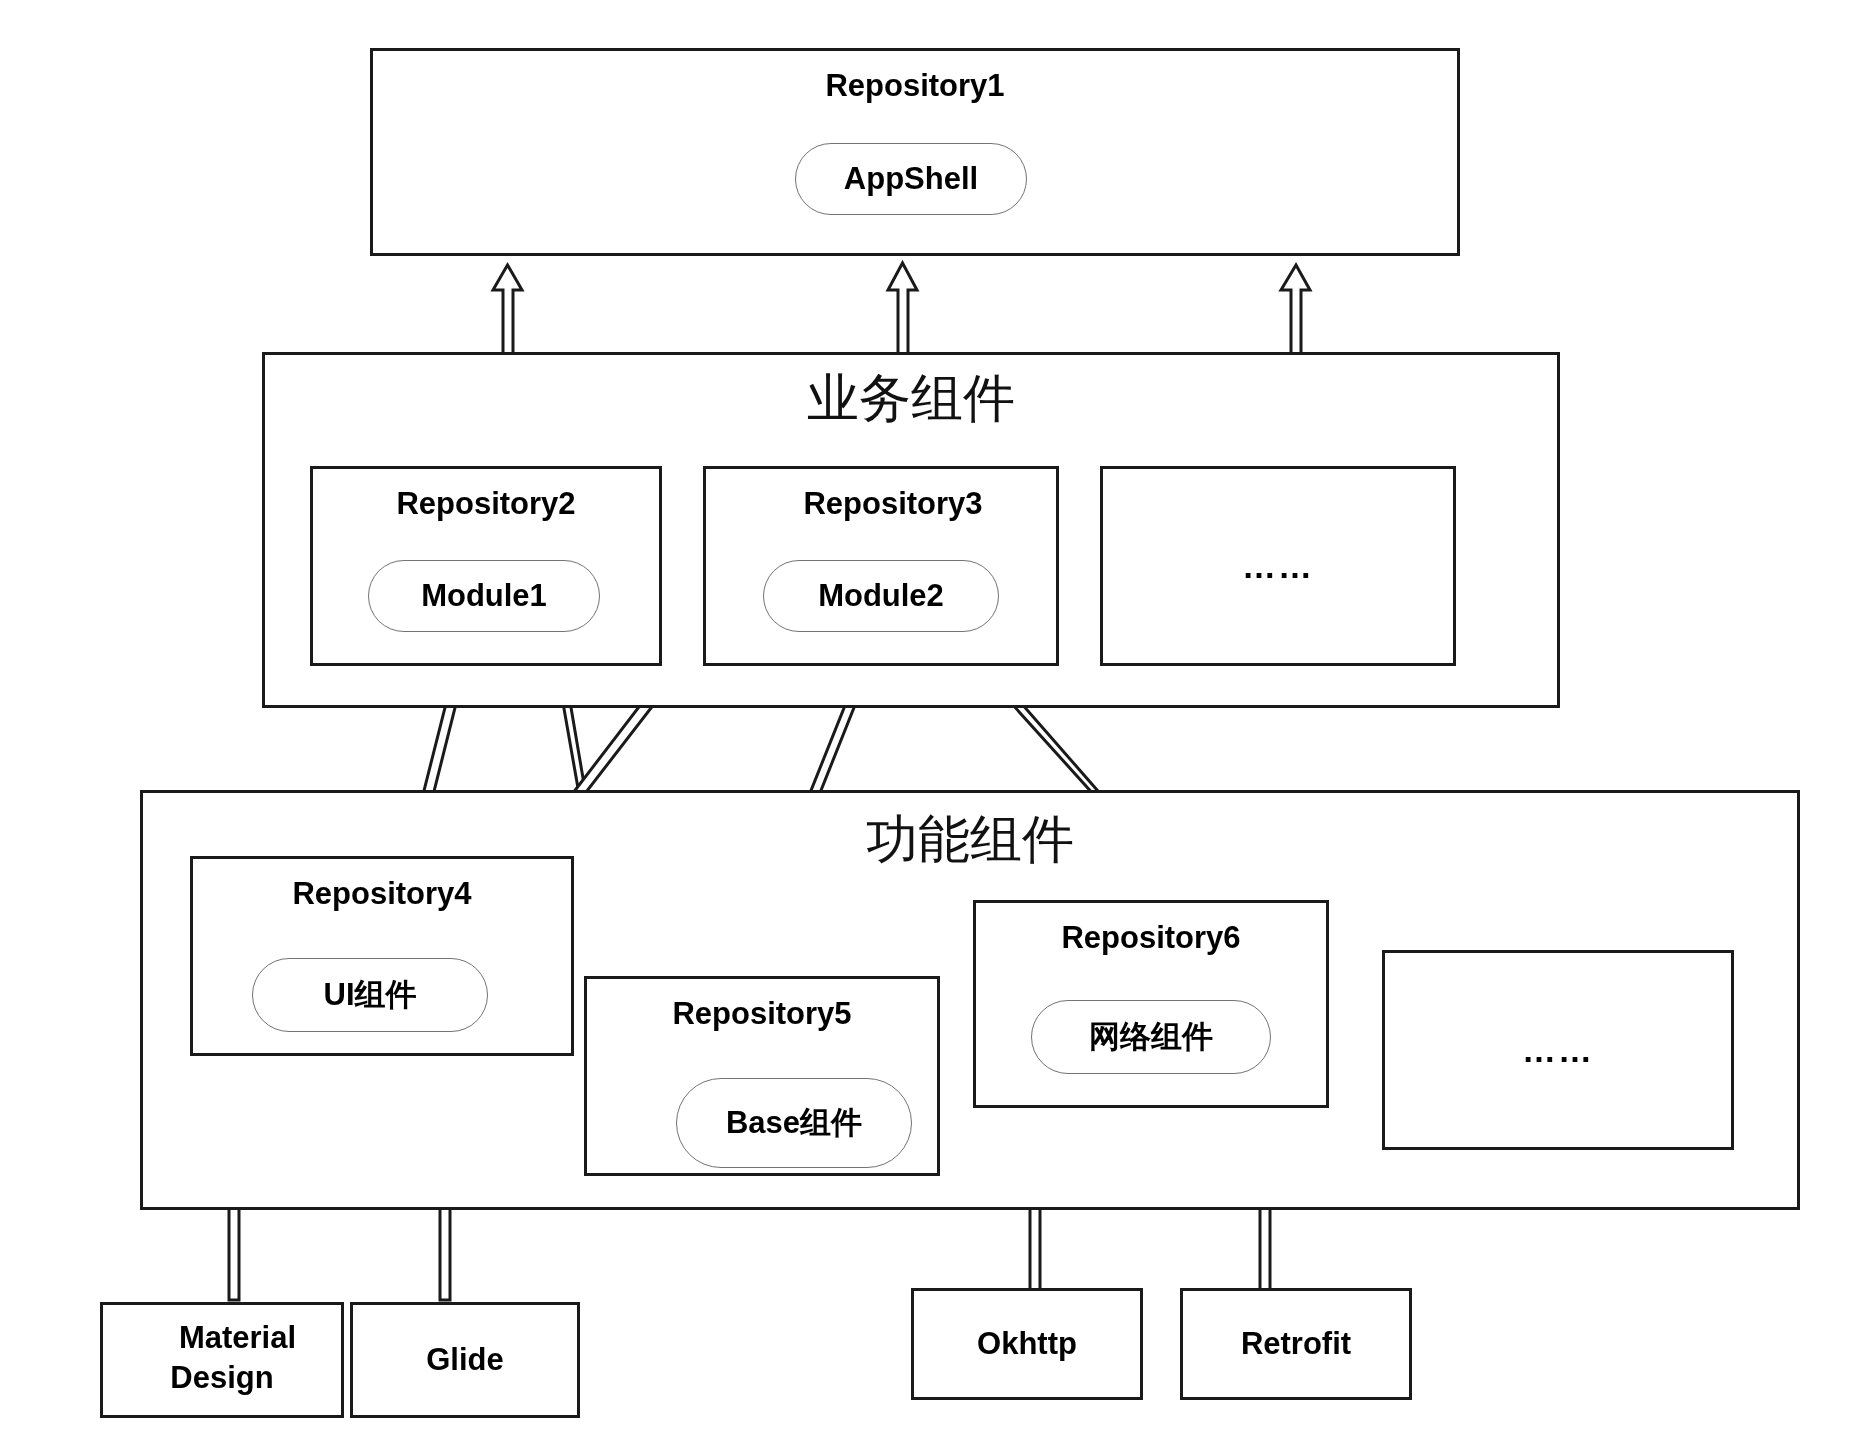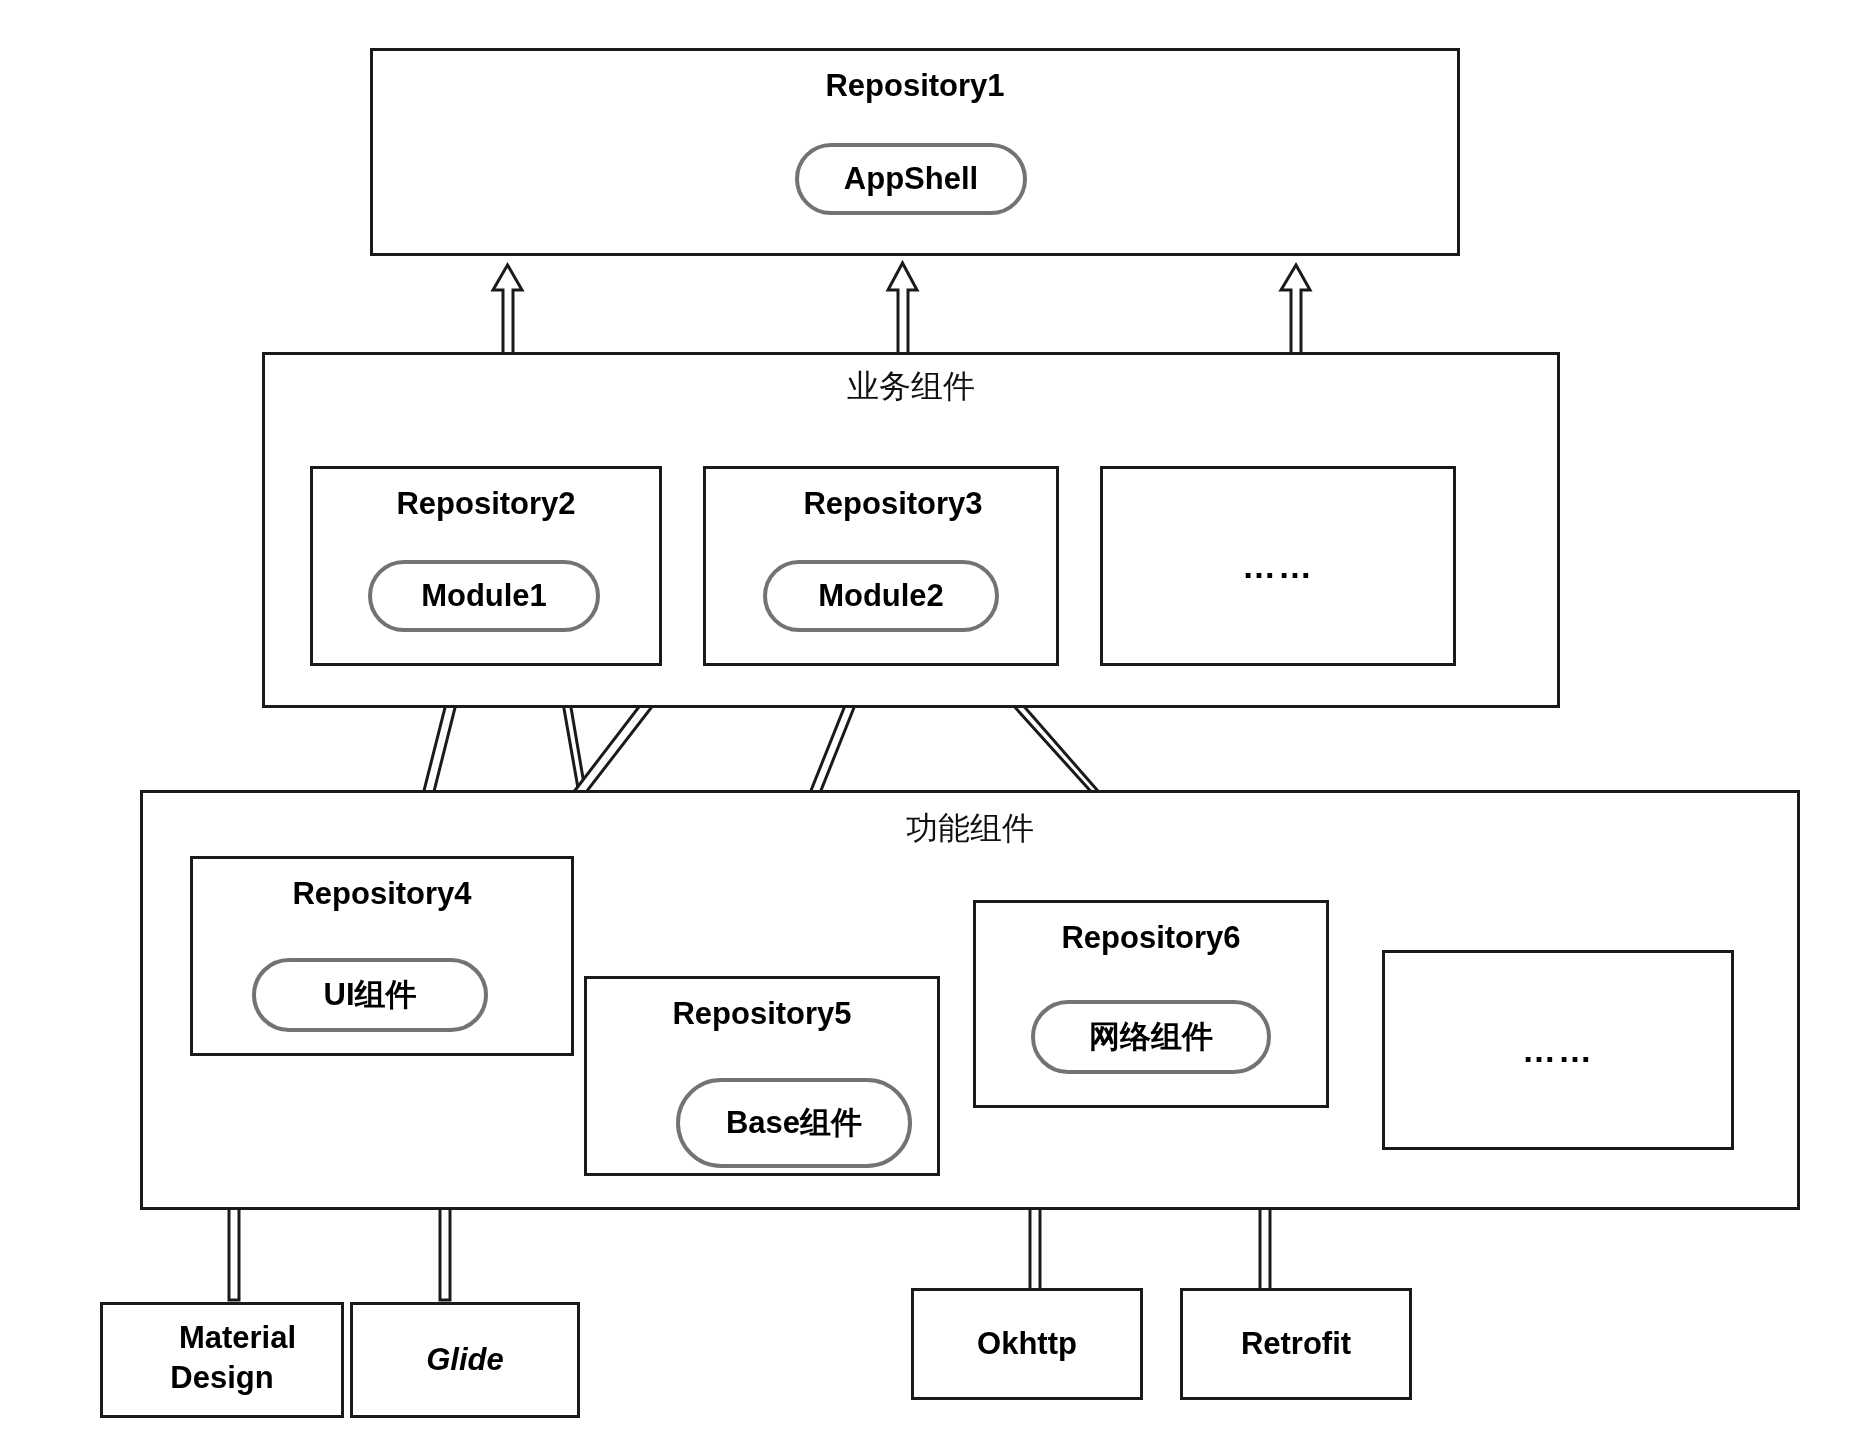--- a/index.html
+++ b/index.html
@@ -36,34 +36,34 @@
     position: absolute;
     left: 0;
     right: 0;
     text-align: center;
     font-weight: bold;
     color: #000000;
     white-space: nowrap;
     line-height: 1.12;
   }
   .layer-title {
-    font-size: 32px;
+    font-size: 52px;
     font-weight: normal;
     color: #111111;
   }
   .repo-title {
     font-size: 31px;
   }
   .leaf-title {
     font-size: 31px;
   }
   .pill {
     position: absolute;
     box-sizing: border-box;
-    border: 4px solid #737373;
+    border: 1px solid #737373;
     border-radius: 999px;
     background: #ffffff;
     display: flex;
     align-items: center;
     justify-content: center;
     font-size: 31px;
     font-weight: bold;
     color: #000000;
     white-space: nowrap;
   }
@@ -205,21 +205,21 @@
   <div class="box repo-box" style="left:1382px; top:950px; width:352px; height:200px;">
     <div class="ellipsis-label" style="top:78px;">……</div>
   </div>
 
   <div class="box leaf-box" style="left:100px; top:1302px; width:244px; height:116px;">
     <div class="box-title leaf-title two-line" style="top:16px;margin-left:31px;">Material</div>
     <div class="box-title leaf-title two-line" style="top:56px;">Design</div>
   </div>
 
   <div class="box leaf-box" style="left:350px; top:1302px; width:230px; height:116px;">
-    <div class="box-title leaf-title" style="top:38px;font-style:italic;">Glide</div>
+    <div class="box-title leaf-title" style="top:38px;">Glide</div>
   </div>
 
   <div class="box leaf-box" style="left:911px; top:1288px; width:232px; height:112px;">
     <div class="box-title leaf-title" style="top:36px;">Okhttp</div>
   </div>
 
   <div class="box leaf-box" style="left:1180px; top:1288px; width:232px; height:112px;">
     <div class="box-title leaf-title" style="top:36px;">Retrofit</div>
   </div>
 

